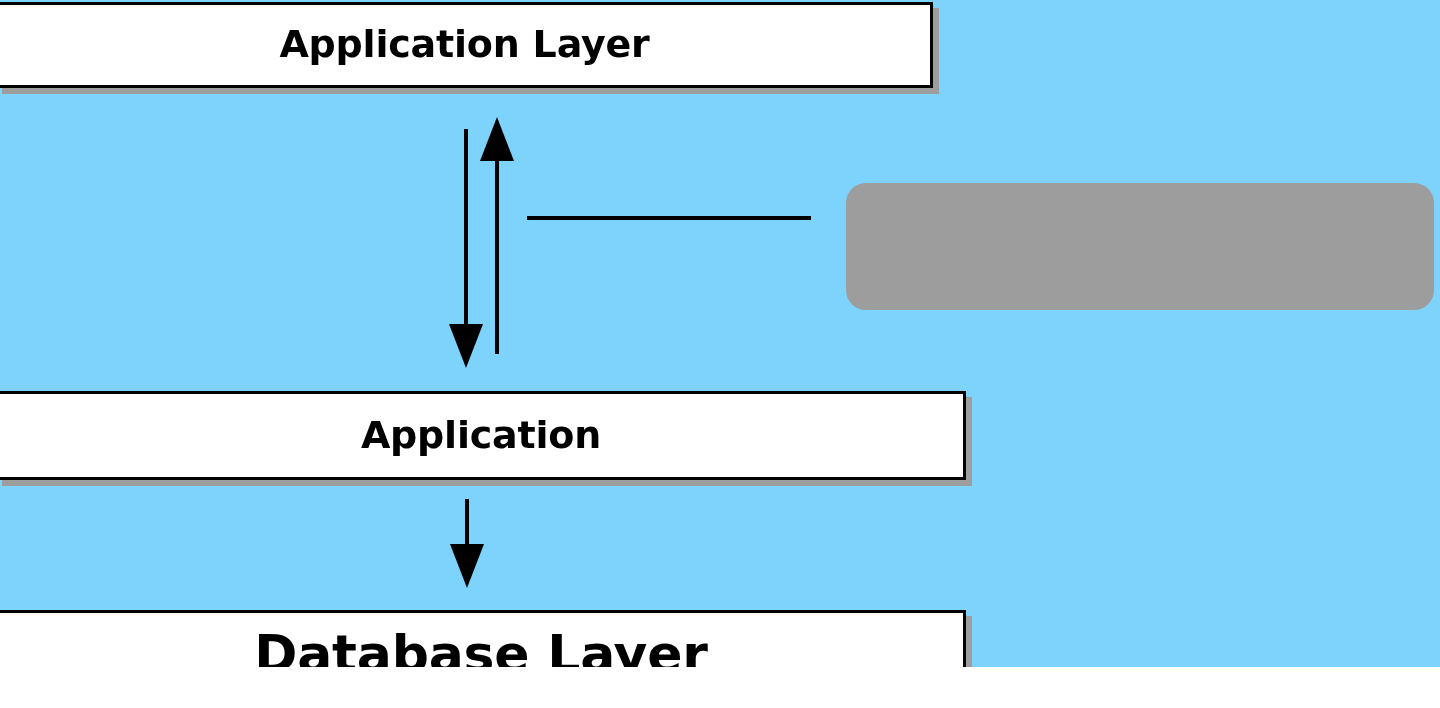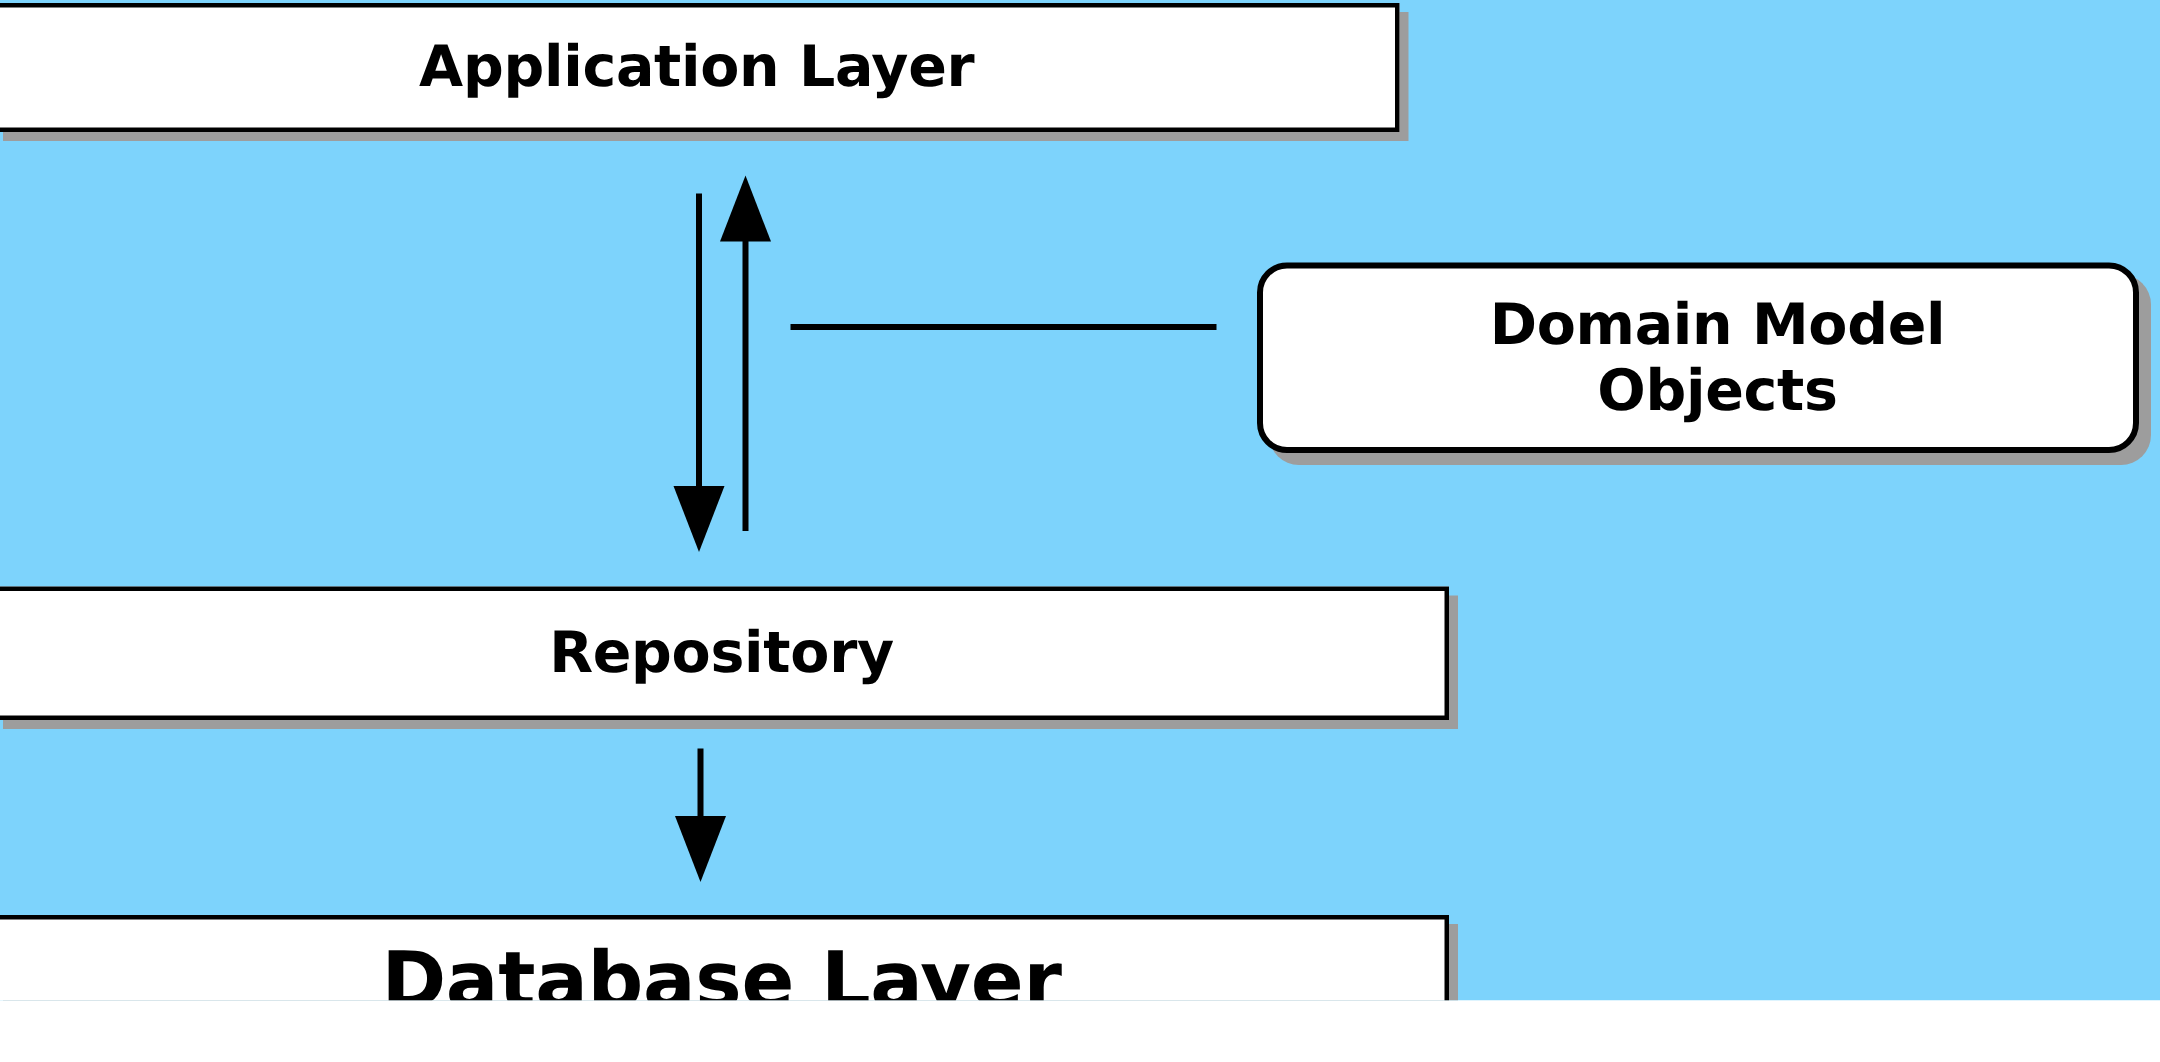--- a/index.html
+++ b/index.html
@@ -202,28 +202,24 @@
   <div class="connector">
     <div class="conn-line-v" id="conn-repo-to-app-line"></div>
     <div class="arrow-head up" id="conn-repo-to-app-head"></div>
   </div>
 
   <div class="connector">
     <div class="conn-line-h" id="conn-domain-assoc-line"></div>
   </div>
 
   <div class="node-shadow" id="box-domain-shadow"></div>
-  <div class="node node-rect" id="box-domain">
-    <span class="node-label">Domain Model
-Objects</span>
-  </div>
 
   <div class="node-shadow" id="box-repository-shadow"></div>
   <div class="node node-rect" id="box-repository">
-    <span class="node-label">Repository</span>
+    <span class="node-label">Application</span>
   </div>
 
   <div class="connector">
     <div class="conn-line-v" id="conn-repo-to-db-line"></div>
     <div class="arrow-head down" id="conn-repo-to-db-head"></div>
   </div>
 
   <div class="node-shadow" id="box-database-shadow"></div>
   <div class="node node-rect" id="box-database">
     <span class="node-label">Database Layer</span>

